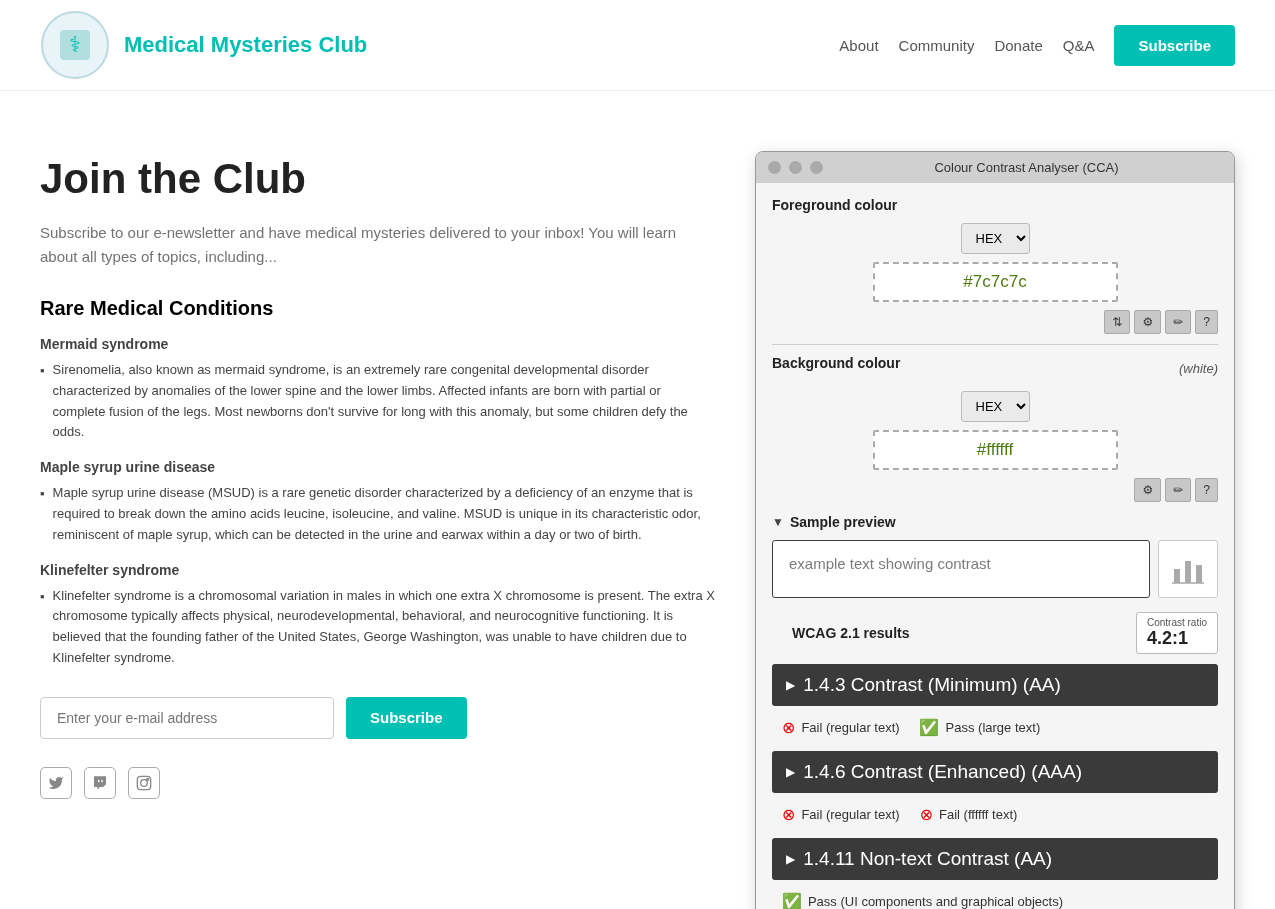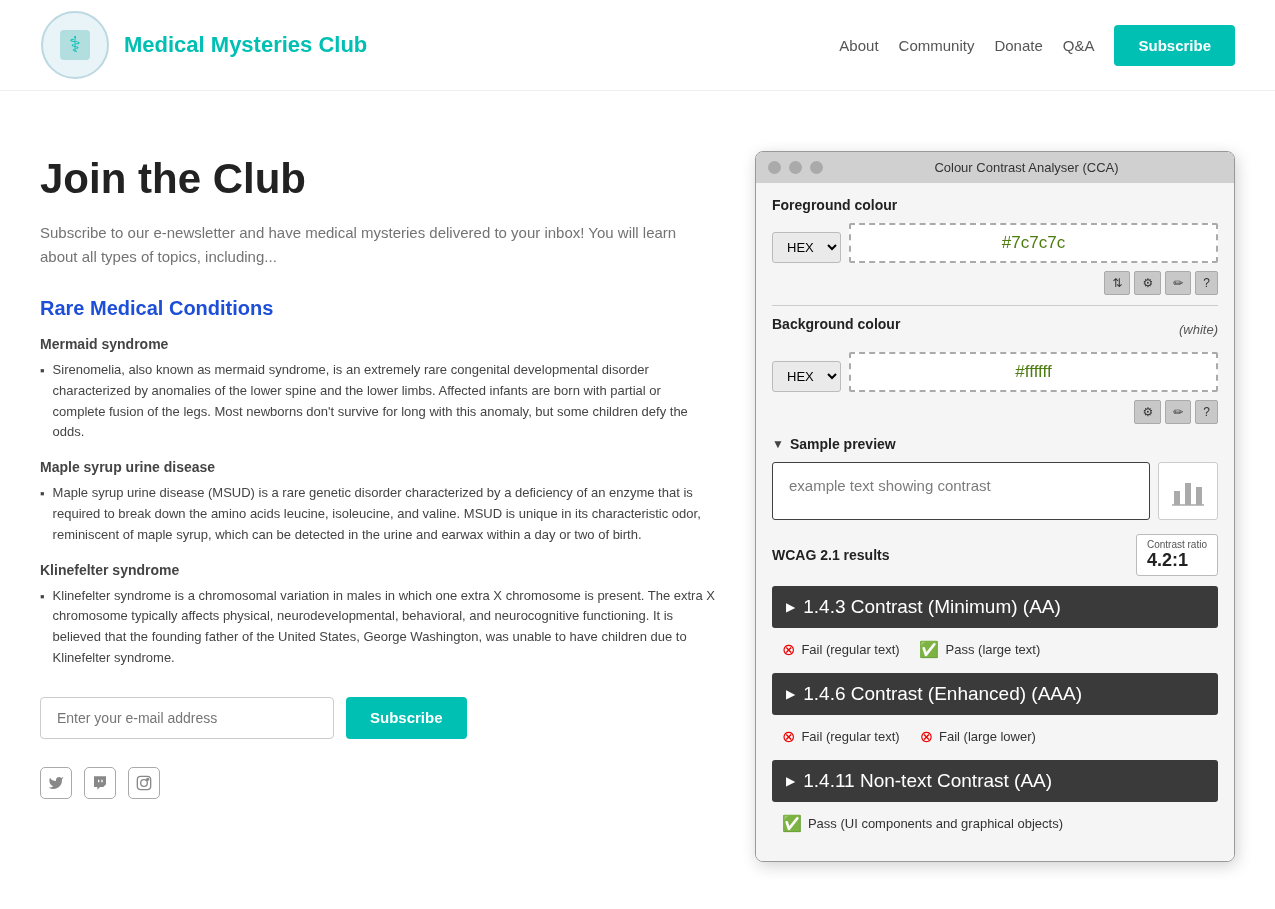--- a/index.html
+++ b/index.html
@@ -70,21 +70,21 @@
     }
     .intro-text {
       color: #737373;
       line-height: 1.6;
       margin-bottom: 28px;
       font-size: 15px;
     }
     .section-title {
       font-size: 20px;
       font-weight: bold;
-      color: #1d4ed8;
+      color: #000000;
     }
     .condition-title {
       font-size: 14px;
       font-weight: bold;
       color: #444;
       margin-bottom: 8px;
       margin-top: 16px;
     }
     .condition-list {
       list-style: none;
@@ -187,23 +187,24 @@
       background: #f5f5f5;
     }
     .cca-section-label {
       font-size: 14px;
       font-weight: bold;
       color: #222;
       margin-bottom: 10px;
     }
     .cca-row {
       display: flex;
-      align-items: flex-end;
+      align-items: center;
       gap: 8px;
       margin-bottom: 8px;
+      flex-direction: column;
     }
     .cca-select {
       background: #eaeaea;
       border: 1px solid #bbb;
       padding: 6px 10px;
       font-size: 13px;
       border-radius: 3px;
       cursor: pointer;
     }
     .cca-hex-input {
@@ -295,20 +296,21 @@
     .cca-wcag-header {
       display: flex;
       justify-content: space-between;
       align-items: center;
       margin-bottom: 10px;
     }
     .cca-wcag-label {
       font-size: 14px;
       font-weight: bold;
       color: #222;
+      margin-left: 20px;
     }
     .cca-contrast-box {
       border: 1px solid #bbb;
       background: #fff;
       padding: 4px 10px;
       border-radius: 3px;
     }
     .cca-contrast-title {
       font-size: 10px;
       color: #555;
@@ -521,21 +523,21 @@
         <span class="cca-wcag-item-play">▶</span>
         <span class="cca-wcag-item-label">1.4.6 Contrast (Enhanced) (AAA)</span>
       </div>
       <div class="cca-wcag-result-row">
         <div class="cca-result-item">
           <span class="icon-fail">⊗</span>
           <span>Fail (regular text)</span>
         </div>
         <div class="cca-result-item">
           <span class="icon-fail">⊗</span>
-          <span>Fail (large lower)</span>
+          <span>Fail (ffffff text)</span>
         </div>
       </div>
 
       <div class="cca-wcag-item">
         <span class="cca-wcag-item-play">▶</span>
         <span class="cca-wcag-item-label">1.4.11 Non-text Contrast (AA)</span>
       </div>
       <div class="cca-wcag-result-row">
         <div class="cca-result-item">
           <span class="icon-pass">✅</span>

